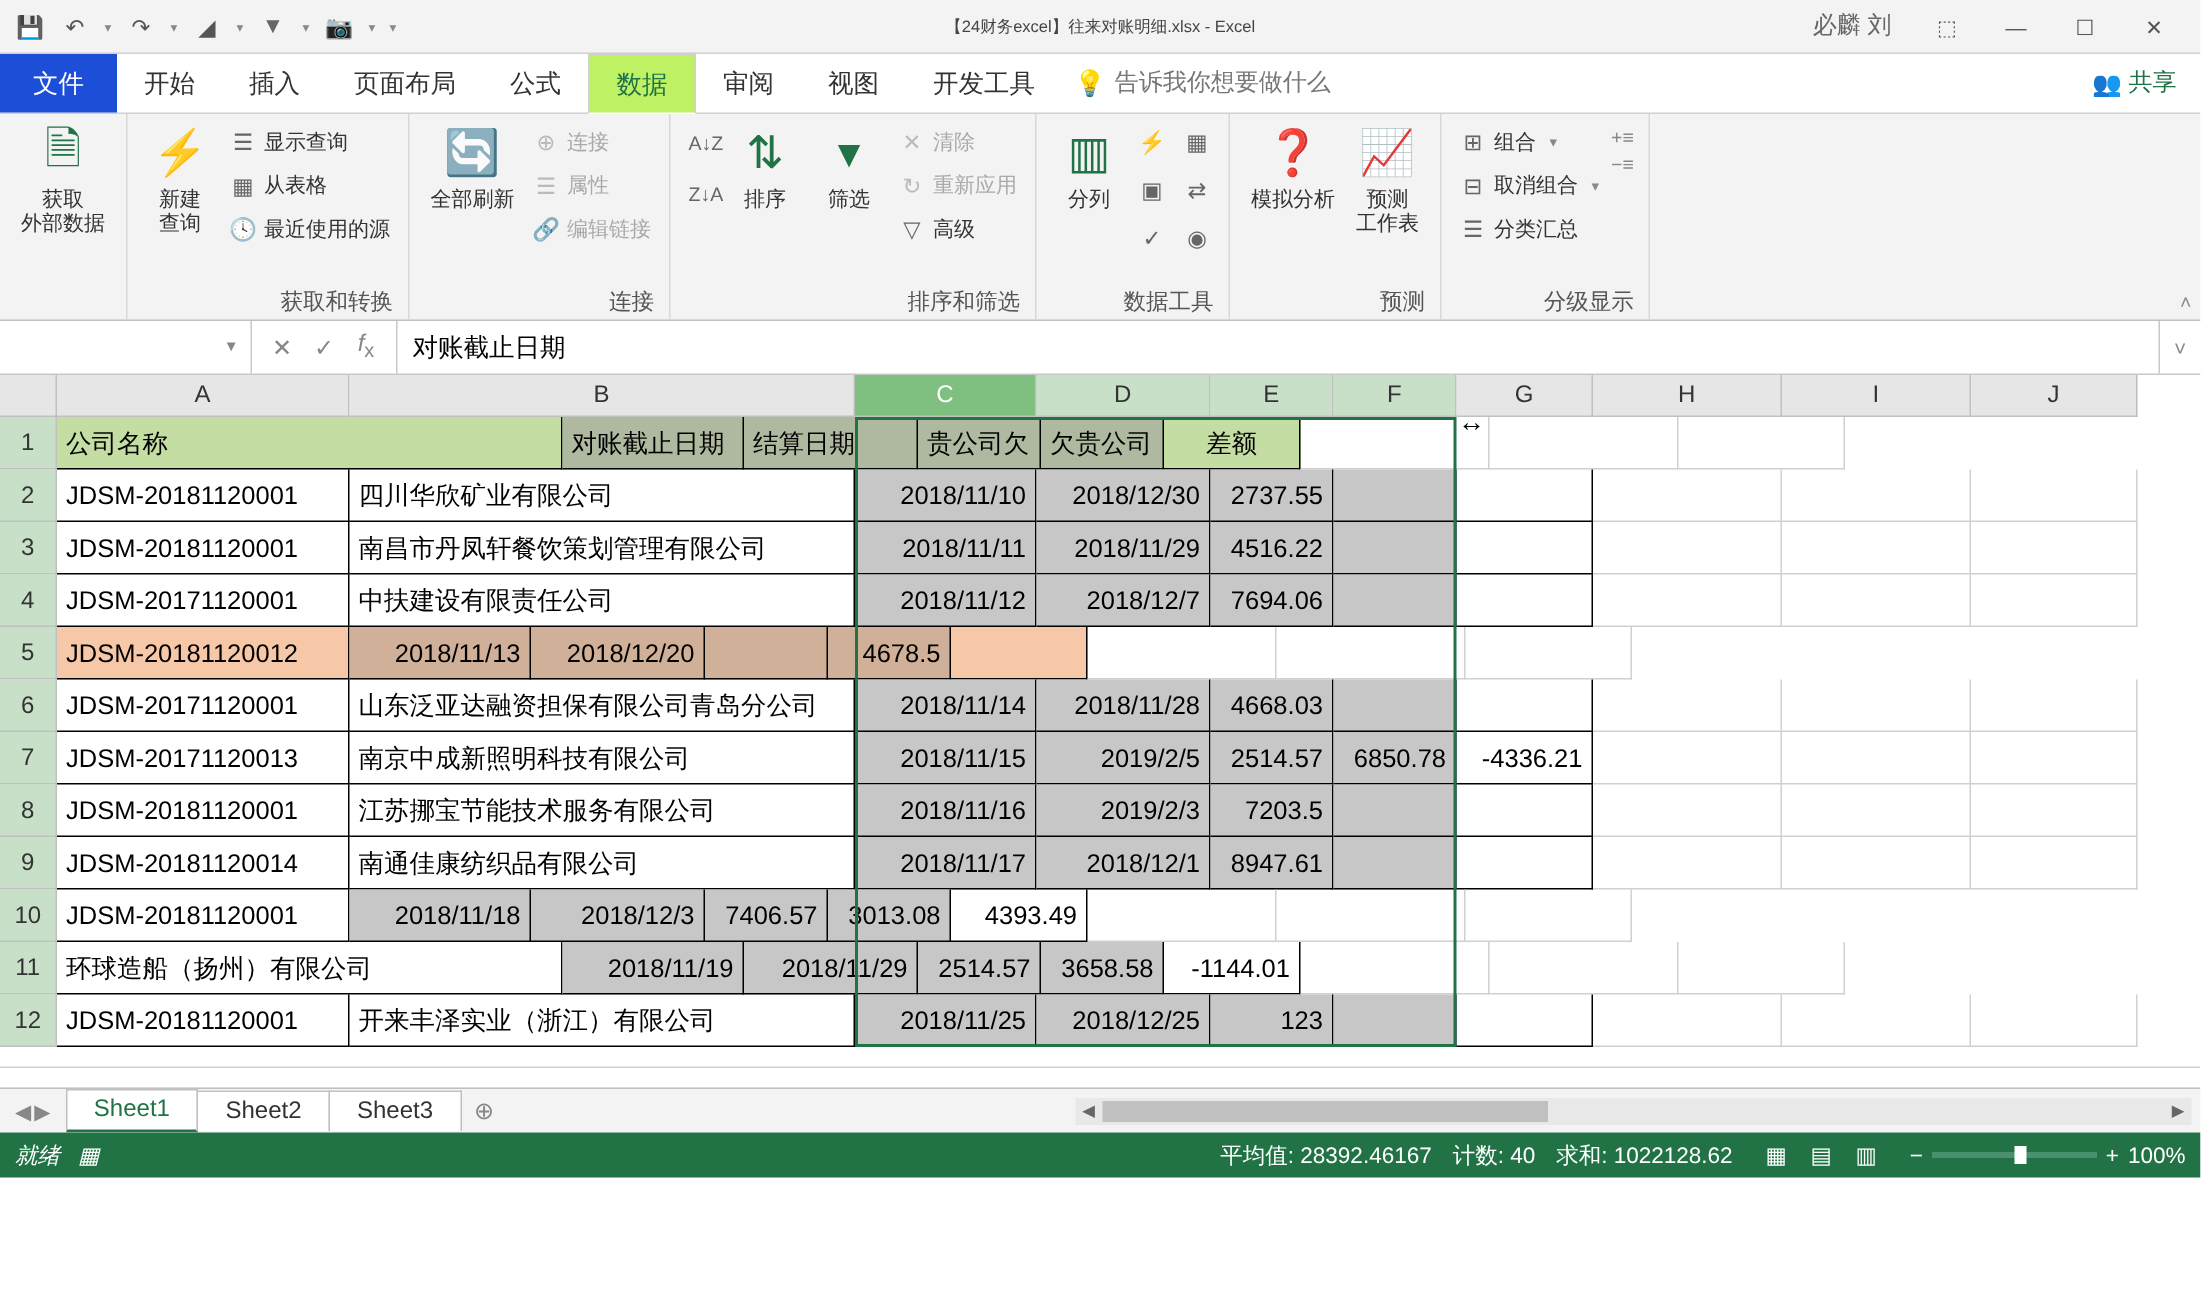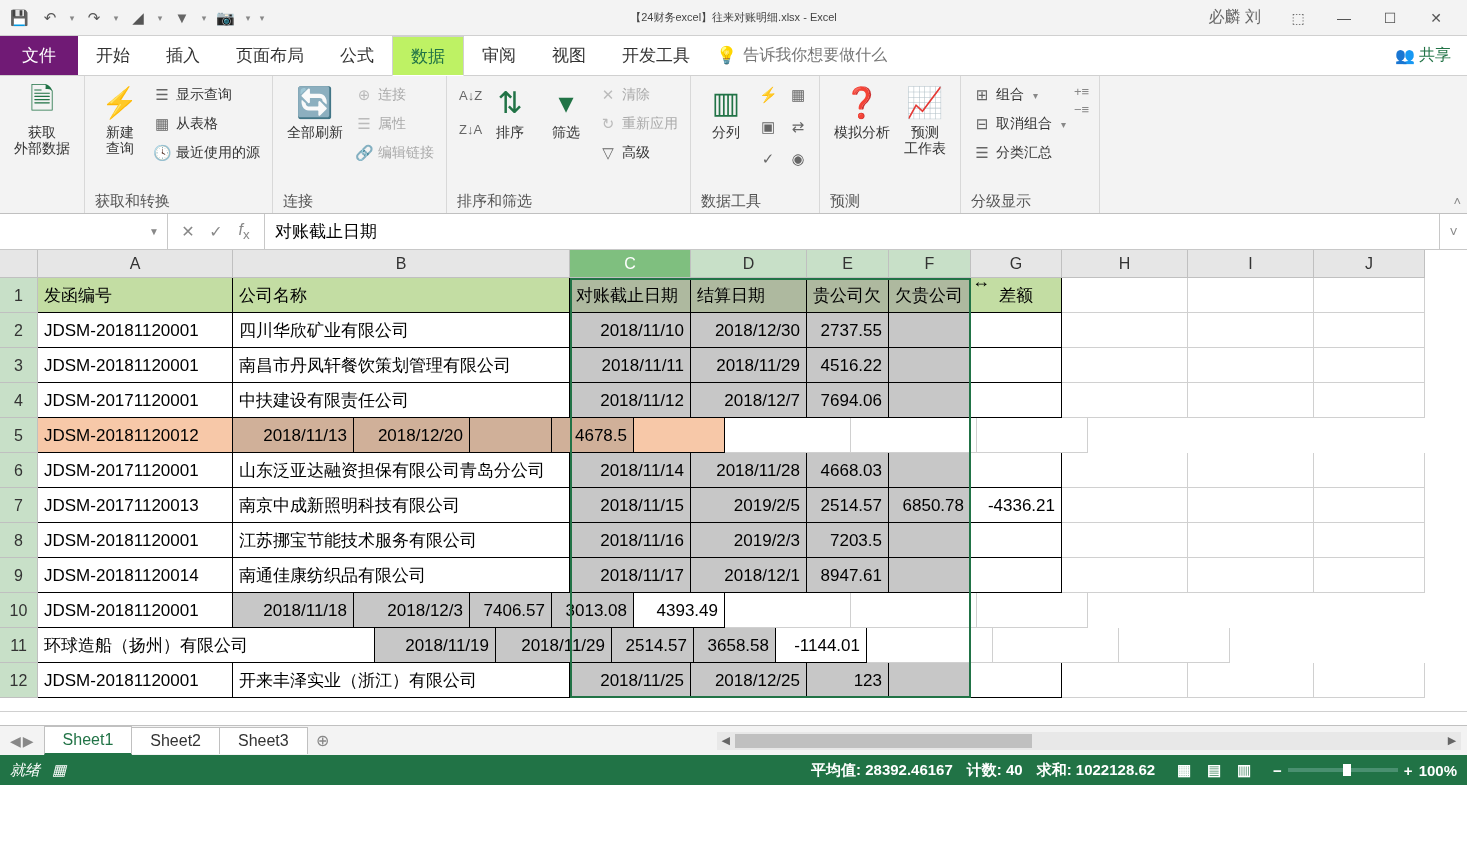--- a/index.html
+++ b/index.html
@@ -12,31 +12,31 @@
 .qat-sep { width:8px; text-align:center; color:#888; font-size:9px; }
 .title-center { position:absolute; left:50%; transform:translateX(-50%); font-size:11px; color:#444; }
 .title-right { margin-left:auto; display:flex; align-items:center; gap:14px; }
 .user { font-size:16px; color:#666; }
 .win-btns { display:flex; gap:0; }
 .win-btn { width:46px; height:30px; display:flex; align-items:center; justify-content:center; color:#555; font-size:14px; }
 
 
 .ribbon-tabs { height:40px; background:#fff; display:flex; align-items:stretch; border-bottom:1px solid #d0d0d0; }
 .rtab { padding:0 18px; display:flex; align-items:center; font-size:17px; color:#333; cursor:pointer; }
-.rtab.file { background:#701a75; color:#fff; padding:0 22px; }
+.rtab.file { background:#1d4ed8; color:#fff; padding:0 22px; }
 .rtab.active { background:#bef264; border:1px solid #d0d0d0; border-bottom:1px solid #fff; margin-bottom:-1px; color:#217346; }
 .tellme { display:flex; align-items:center; gap:6px; color:#777; font-size:16px; margin-left:8px; }
 .tellme span.bulb { font-size:17px; }
 .share { margin-left:auto; padding:0 16px; display:flex; align-items:center; gap:4px; color:#217346; font-size:16px; }
 
 
 .ribbon { height:138px; background:#f3f3f3; display:flex; border-bottom:1px solid #c0c0c0; position:relative; }
 .rgroup { border-right:1px solid #d8d8d8; padding:4px 10px 0; display:flex; flex-direction:column; }
 .rgroup-body { flex:1; display:flex; gap:6px; align-items:flex-start; }
-.rgroup-label { text-align:left; font-size:15px; color:#555; padding:4px 0 2px; position:relative; }
+.rgroup-label { text-align:right; font-size:15px; color:#555; padding:4px 0 2px; position:relative; }
 .bigbtn { display:flex; flex-direction:column; align-items:center; gap:2px; padding:2px 4px; min-width:50px; }
 .bigbtn .ico { font-size:30px; color:#217346; height:40px; display:flex; align-items:center; }
 .bigbtn .lbl { font-size:14px; color:#333; text-align:center; line-height:16px; }
 .smallcol { display:flex; flex-direction:column; gap:3px; padding-top:2px; }
 .smallbtn { display:flex; align-items:center; gap:5px; font-size:14px; color:#333; height:26px; padding:0 2px; white-space:nowrap; }
 .smallbtn .ico { width:18px; font-size:15px; color:#666; text-align:center; }
 .smallbtn.dim { color:#aaa; }
 .smallbtn.dim .ico { color:#bbb; }
 .collapse-rib { position:absolute; right:6px; bottom:4px; font-size:13px; color:#888; }
 
@@ -88,21 +88,21 @@
 .stab { padding:4px 18px; background:#fff; border:1px solid #c0c0c0; border-bottom:none; font-size:16px; color:#333; margin-right:-1px; }
 .stab.active { border-bottom:2px solid #217346; color:#217346; font-weight:500; }
 .st-add { width:32px; text-align:center; color:#888; font-size:16px; }
 .hscroll { flex:1; height:18px; margin:0 6px; background:#e8e8e8; position:relative; display:flex; align-items:center; }
 .hs-btn { width:18px; text-align:center; color:#666; font-size:11px; }
 .hs-thumb { position:absolute; left:18px; width:40%; height:14px; background:#c0c0c0; }
 
 
 .status { height:30px; background:#217346; color:#fff; display:flex; align-items:center; padding:0 10px; font-size:15px; gap:16px; }
 .status .left { display:flex; gap:12px; align-items:center;font-style:italic; }
-.status .right { margin-left:auto; display:flex; gap:14px; align-items:center;font-weight:bold; }
+.status .right { margin-left:auto; display:flex; gap:14px; align-items:center; }
 .view-btns { display:flex; gap:0; }
 .view-btn { width:30px; text-align:center; color:#fff; font-size:15px; }
 .zoom { display:flex; align-items:center; gap:6px; }
 .zoom-track { width:110px; height:4px; background:#4a9070; position:relative; }
 .zoom-thumb { position:absolute; left:50%; top:-4px; width:8px; height:12px; background:#fff; }
 </style>
 </head>
 <body>
 
 <div class="titlebar">
@@ -349,21 +349,20 @@
     <div class="ch cF sel">F</div>
     <div class="ch cG">G</div>
     <div class="ch cH">H</div>
     <div class="ch cI">I</div>
     <div class="ch cJ">J</div>
   </div>
   <div class="rows" id="rows">
 
     <div class="row">
       <div class="rh sel">1</div>
-      <div class="cell cA hdr">发函编号</div>
       <div class="cell cB hdr">公司名称</div>
       <div class="cell cC hdr sel">对账截止日期</div>
       <div class="cell cD hdr sel">结算日期</div>
       <div class="cell cE hdr sel">贵公司欠</div>
       <div class="cell cF hdr sel">欠贵公司</div>
       <div class="cell cG hdr" style="text-align:center">差额</div>
       <div class="cell cH noborder"></div>
       <div class="cell cI noborder"></div>
       <div class="cell cJ noborder"></div>
     </div>

